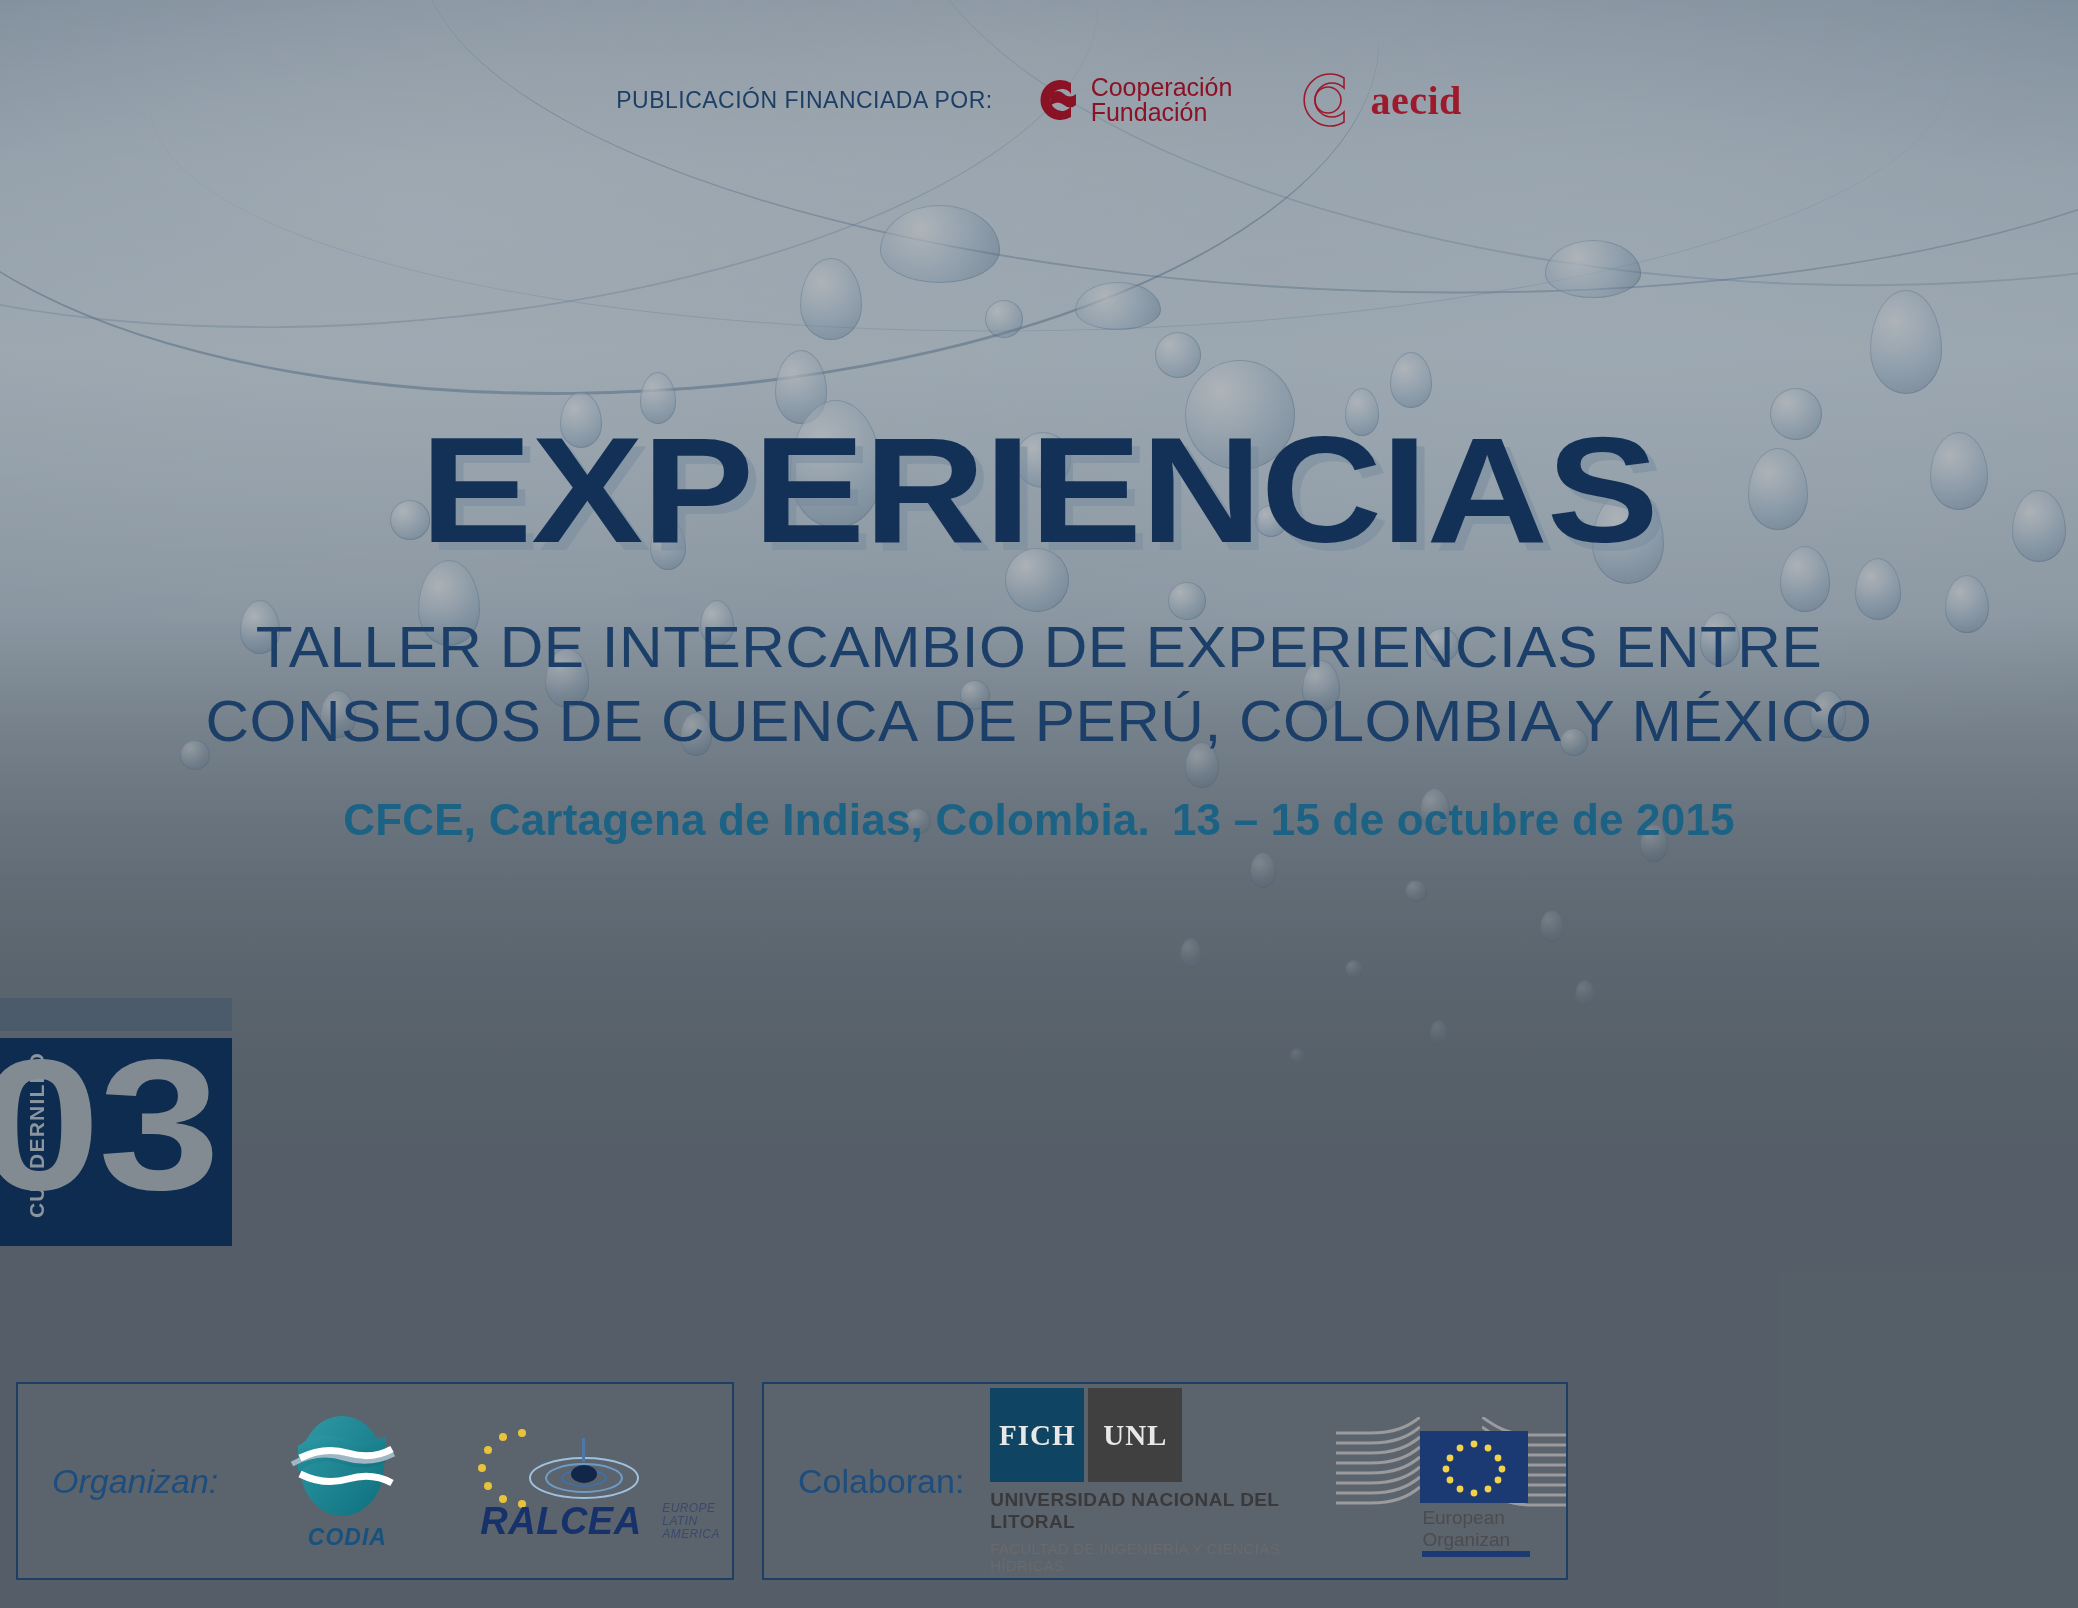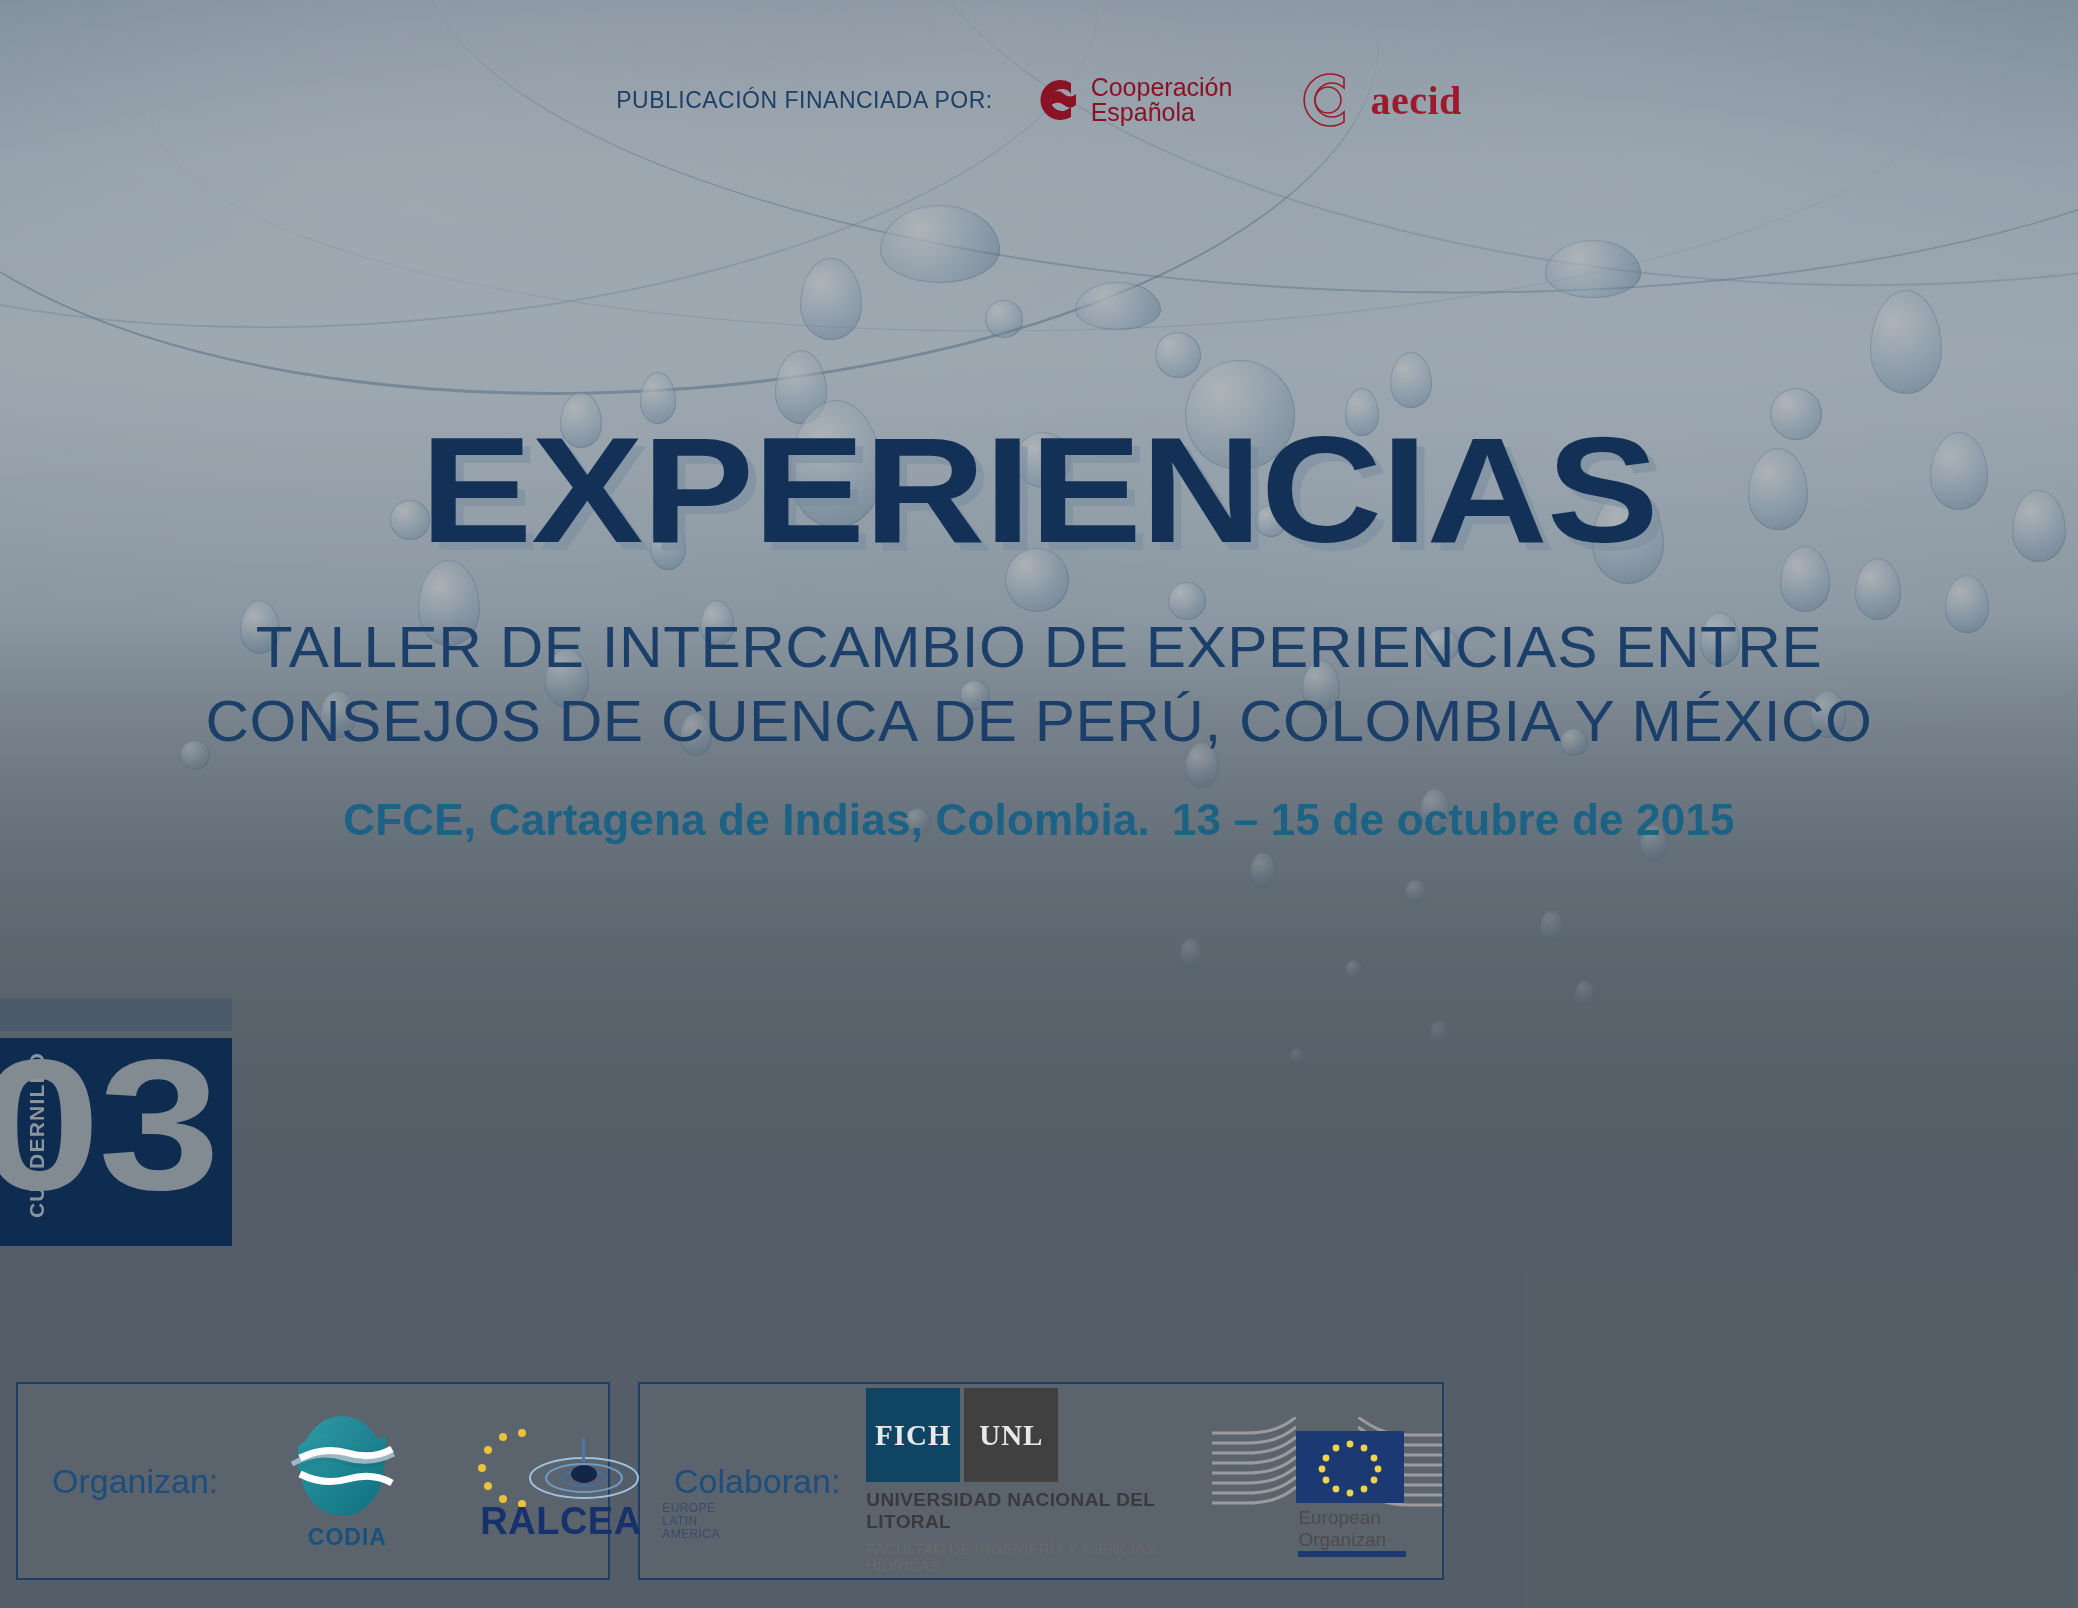--- a/index.html
+++ b/index.html
@@ -98,21 +98,21 @@
   .badge-num{position:absolute;right:14px;top:-6px;
              font-family:"Liberation Sans Narrow","Liberation Sans",sans-serif;
              font-size:186px;font-weight:700;color:#838b92;line-height:1;
              letter-spacing:-2px;transform:scaleX(1.18);transform-origin:right top;}
 
   
   .strip{position:absolute;left:0;top:1382px;width:2078px;height:198px;
          display:flex;gap:28px;padding:0 16px;box-sizing:border-box;}
   .lbox{border:2px solid #1d3f66;box-sizing:border-box;display:flex;
         align-items:center;height:198px;background:rgba(255,255,255,.035);}
-  .lbox.organizan{width:594px;padding-left:34px;gap:36px;}
+  .lbox.organizan{width:718px;padding-left:34px;gap:36px;font-style:italic;}
   .lbox.edita{width:432px;padding-left:58px;gap:30px;}
   .lbox.colaboran{width:806px;padding-left:34px;gap:26px;}
   .lbl{color:#1d4d7c;font-size:34px;font-weight:400;white-space:nowrap;}
 
   
   .codia{display:flex;flex-direction:column;align-items:center;gap:4px;}
   .codia-mark{width:176px;height:108px;position:relative;}
   .codia-name{font-size:23px;font-weight:700;color:#17527e;letter-spacing:1px;margin-left:10px;}
 
   
@@ -232,21 +232,21 @@
 
     <span class="coop-logo">
       <span class="coop-mark">
         <svg viewBox="0 0 52 52" width="52" height="52" aria-hidden="true">
           <path d="M44 9 A20 20 0 1 0 44 43 L44 32 A11 11 0 1 1 44 20 Z" fill="#8a1225"></path>
           <path d="M24 20 q7 -6 13 0 q6 5 12 0 l0 11 q-6 5 -12 0 q-6 -5 -13 0 Z" fill="#8a1225"></path>
         </svg>
       </span>
       <span class="coop-text">
         <b>Cooperación</b>
-        <b>Española</b>
+        <b>Fundación</b>
       </span>
     </span>
 
     <span class="aecid-logo">
       <span class="aecid-mark">
         <svg viewBox="0 0 64 64" width="64" height="64" aria-hidden="true">
           <path d="M52 10 A26 26 0 1 0 52 54 L52 44 A17 17 0 1 1 52 20 Z" fill="none" stroke="#9c1a2c" stroke-width="1.6"></path>
           <circle cx="36" cy="32" r="13" fill="none" stroke="#9c1a2c" stroke-width="1.6"></circle>
         </svg>
       </span>

